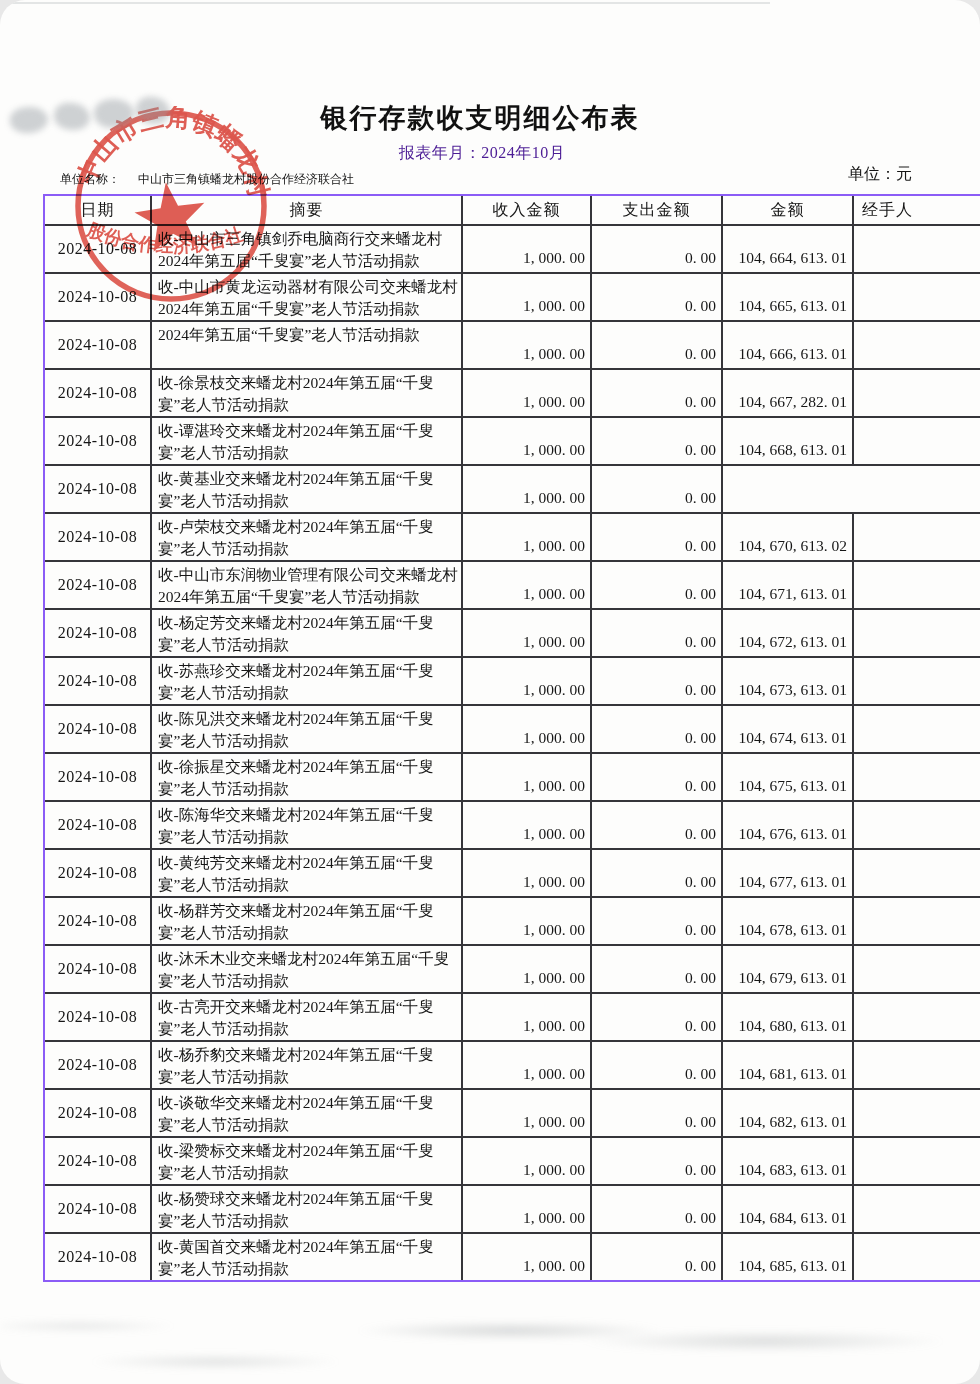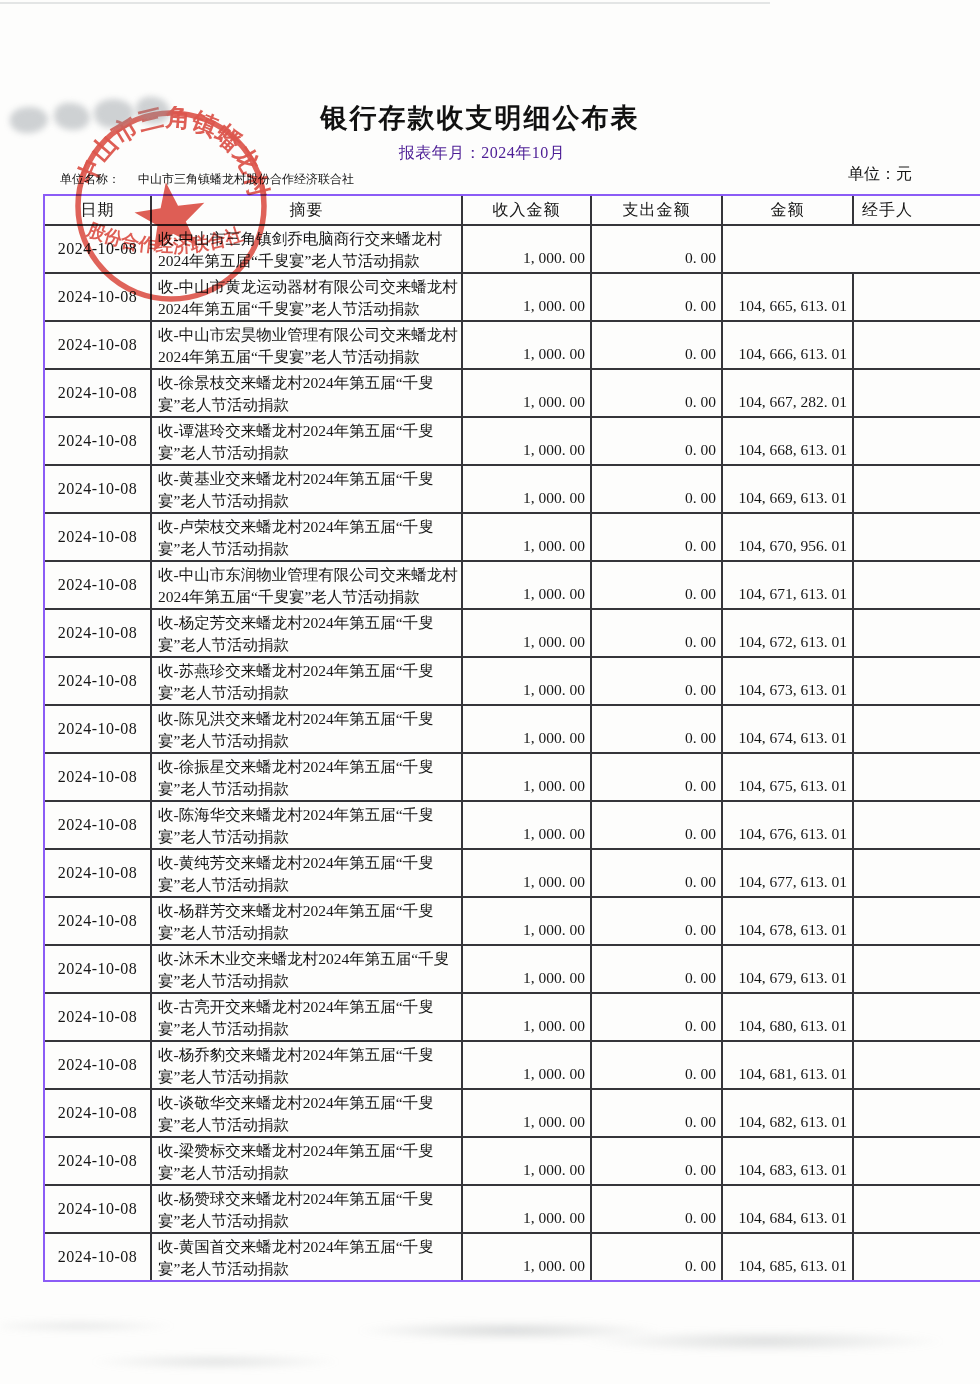--- a/index.html
+++ b/index.html
@@ -1,20 +1,21 @@
 <!DOCTYPE html>
 <html><head>
 <meta charset="utf-8">
 <style>
   html,body{margin:0;padding:0;background:#e8e8e8;}
   .sheet{
     position:relative;width:980px;height:1384px;margin:0 auto;
     background:#fdfdfc;overflow:hidden;
     font-family:"Liberation Serif","DejaVu Serif",serif;
     color:#161616;
+    border-radius:25px;
   }
   
   .doc-title{
     position:absolute;left:0;top:100px;width:960px;text-align:center;
     font-family:"Liberation Sans","DejaVu Sans",sans-serif;
     font-weight:900;font-size:27px;letter-spacing:2px;color:#111;
   }
   .doc-subtitle{
     position:absolute;left:0;top:143px;width:964px;text-align:center;
     font-size:16px;color:#4c1d95;letter-spacing:.5px;
@@ -102,37 +103,37 @@
     <div class="tbody">
 
     <div class="trow">
         <div class="cell c-date">2024-10-08</div>
         <div class="cell c-sum">
           <div class="sline">收-中山市三角镇剑乔电脑商行交来蟠龙村</div>
           <div class="sline">2024年第五届“千叟宴”老人节活动捐款</div>
         </div>
         <div class="cell c-num">1, 000. 00</div>
         <div class="cell c-num">0. 00</div>
+        <div class="cell c-num">104, 664, 613. 01</div>
         <div class="cell"></div>
       </div>
         <div class="trow">
         <div class="cell c-date">2024-10-08</div>
         <div class="cell c-sum">
           <div class="sline">收-中山市黄龙运动器材有限公司交来蟠龙村</div>
           <div class="sline">2024年第五届“千叟宴”老人节活动捐款</div>
         </div>
         <div class="cell c-num">1, 000. 00</div>
         <div class="cell c-num">0. 00</div>
         <div class="cell c-num">104, 665, 613. 01</div>
         <div class="cell"></div>
       </div>
         <div class="trow">
         <div class="cell c-date">2024-10-08</div>
         <div class="cell c-sum">
-          <div class="sline">收-中山市宏昊物业管理有限公司交来蟠龙村</div>
           <div class="sline">2024年第五届“千叟宴”老人节活动捐款</div>
         </div>
         <div class="cell c-num">1, 000. 00</div>
         <div class="cell c-num">0. 00</div>
         <div class="cell c-num">104, 666, 613. 01</div>
         <div class="cell"></div>
       </div>
         <div class="trow">
         <div class="cell c-date">2024-10-08</div>
         <div class="cell c-sum">
@@ -156,32 +157,31 @@
         <div class="cell"></div>
       </div>
         <div class="trow">
         <div class="cell c-date">2024-10-08</div>
         <div class="cell c-sum">
           <div class="sline">收-黄基业交来蟠龙村2024年第五届“千叟</div>
           <div class="sline">宴”老人节活动捐款</div>
         </div>
         <div class="cell c-num">1, 000. 00</div>
         <div class="cell c-num">0. 00</div>
-        <div class="cell c-num">104, 669, 613. 01</div>
         <div class="cell"></div>
       </div>
         <div class="trow">
         <div class="cell c-date">2024-10-08</div>
         <div class="cell c-sum">
           <div class="sline">收-卢荣枝交来蟠龙村2024年第五届“千叟</div>
           <div class="sline">宴”老人节活动捐款</div>
         </div>
         <div class="cell c-num">1, 000. 00</div>
         <div class="cell c-num">0. 00</div>
-        <div class="cell c-num">104, 670, 956. 01</div>
+        <div class="cell c-num">104, 670, 613. 02</div>
         <div class="cell"></div>
       </div>
         <div class="trow">
         <div class="cell c-date">2024-10-08</div>
         <div class="cell c-sum">
           <div class="sline">收-中山市东润物业管理有限公司交来蟠龙村</div>
           <div class="sline">2024年第五届“千叟宴”老人节活动捐款</div>
         </div>
         <div class="cell c-num">1, 000. 00</div>
         <div class="cell c-num">0. 00</div>

